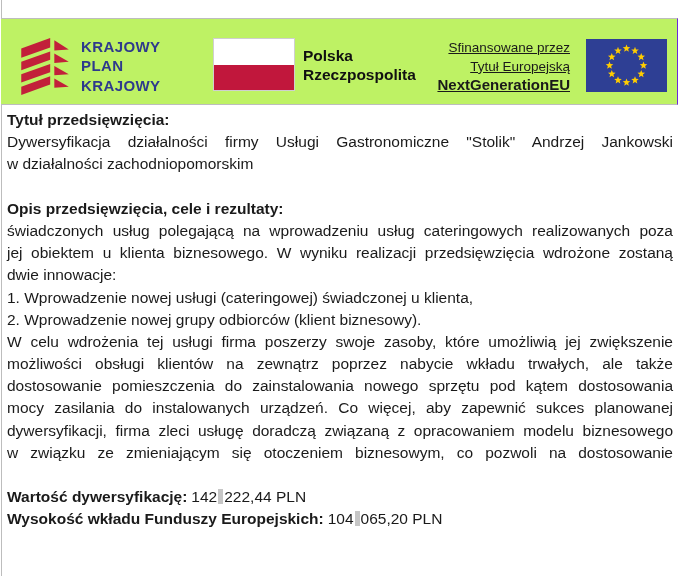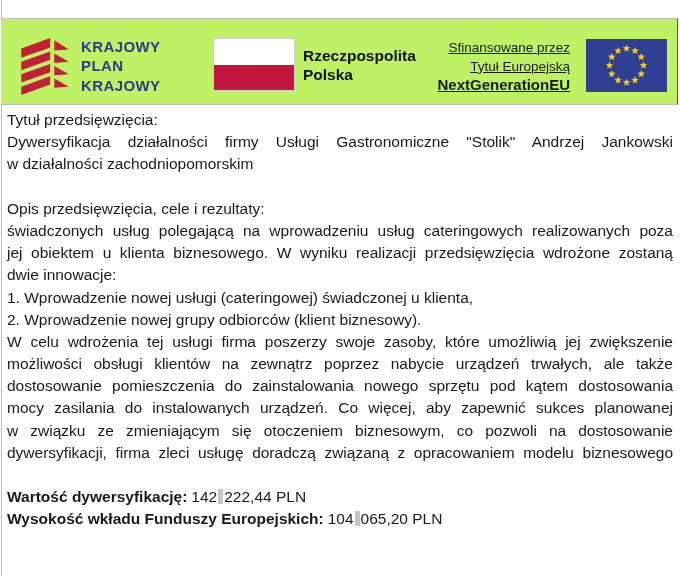--- a/index.html
+++ b/index.html
@@ -20,21 +20,21 @@
   .flag-pl .half-red{width:100%;height:50%;background:#C1173C;}
   .rp-text{position:absolute;left:302px;top:27px;font-weight:bold;font-size:15.5px;line-height:19px;color:#111;}
   .eu-text{position:absolute;right:107px;top:20px;text-align:right;font-size:13.5px;line-height:18.5px;color:#1a1a1a;text-decoration:underline;}
   .eu-text .ngeu{font-weight:bold;font-size:15px;}
   .flag-eu{position:absolute;left:585px;top:20px;}
 
   
   .doc-body{position:absolute;left:7px;top:109px;width:666px;font-size:15.5px;line-height:22.2px;color:#1a1a1a;}
   .line{height:22.2px;white-space:nowrap;}
   .line.j{white-space:normal;text-align:justify;text-align-last:justify;}
-  .b{font-weight:normal;}
+  .b{font-weight:bold;}
   .lbl{font-weight:bold;margin-right:4px;}
   .nbsp-mark{display:inline-block;width:5px;height:15px;background:#c6c6c6;vertical-align:-2px;margin:0 1px;}
 </style>
 </head>
 <body>
 
 <div id="page">
   <div class="page-left-line"></div>
 
   <div class="header-box">
@@ -57,22 +57,22 @@
       <div>PLAN</div>
       <div>KRAJOWY</div>
     </div>
 
     <div class="flag-pl">
       <div class="half-white"></div>
       <div class="half-red"></div>
     </div>
 
     <div class="rp-text">
+      <div>Polska</div>
       <div>Rzeczpospolita</div>
-      <div>Polska</div>
     </div>
 
     <div class="eu-text">
       <div>Sfinansowane przez</div>
       <div>Tytuł Europejską</div>
       <div class="ngeu">NextGenerationEU</div>
     </div>
 
     <svg class="flag-eu" width="81" height="53" viewBox="0 0 81 53">
       <rect x="0" y="0" width="81" height="53" fill="#2E3F94"></rect>
@@ -99,25 +99,25 @@
     <div class="line j">Dywersyfikacja działalności firmy Usługi Gastronomiczne "Stolik" Andrzej Jankowski</div>
     <div class="line">w działalności zachodniopomorskim</div>
     <div class="line"></div>
     <div class="line b">Opis przedsięwzięcia, cele i rezultaty:</div>
     <div class="line j">świadczonych usług polegającą na wprowadzeniu usług cateringowych realizowanych poza</div>
     <div class="line j">jej obiektem u klienta biznesowego. W wyniku realizacji przedsięwzięcia wdrożone zostaną</div>
     <div class="line">dwie innowacje:</div>
     <div class="line">1. Wprowadzenie nowej usługi (cateringowej) świadczonej u klienta,</div>
     <div class="line">2. Wprowadzenie nowej grupy odbiorców (klient biznesowy).</div>
     <div class="line j">W celu wdrożenia tej usługi firma poszerzy swoje zasoby, które umożliwią jej zwiększenie</div>
-    <div class="line j">możliwości obsługi klientów na zewnątrz poprzez nabycie urządzeń trwałych, ale także</div>
+    <div class="line j">możliwości obsługi klientów na zewnątrz poprzez nabycie wkładu trwałych, ale także</div>
     <div class="line j">dostosowanie pomieszczenia do zainstalowania nowego sprzętu pod kątem dostosowania</div>
     <div class="line j">mocy zasilania do instalowanych urządzeń. Co więcej, aby zapewnić sukces planowanej</div>
+    <div class="line j">dywersyfikacji, firma zleci usługę doradczą związaną z opracowaniem modelu biznesowego</div>
     <div class="line j">w związku ze zmieniającym się otoczeniem biznesowym, co pozwoli na dostosowanie</div>
-    <div class="line j">dywersyfikacji, firma zleci usługę doradczą związaną z opracowaniem modelu biznesowego</div>
     <div class="line"></div>
     <div class="line">
       <span class="lbl">Wartość dywersyfikację:</span><span>142</span><span class="nbsp-mark"></span><span>222,44 PLN</span>
     </div>
     <div class="line">
       <span class="lbl">Wysokość wkładu Funduszy Europejskich:</span><span>104</span><span class="nbsp-mark"></span><span>065,20 PLN</span>
     </div>
   </div>
 </div>
 

